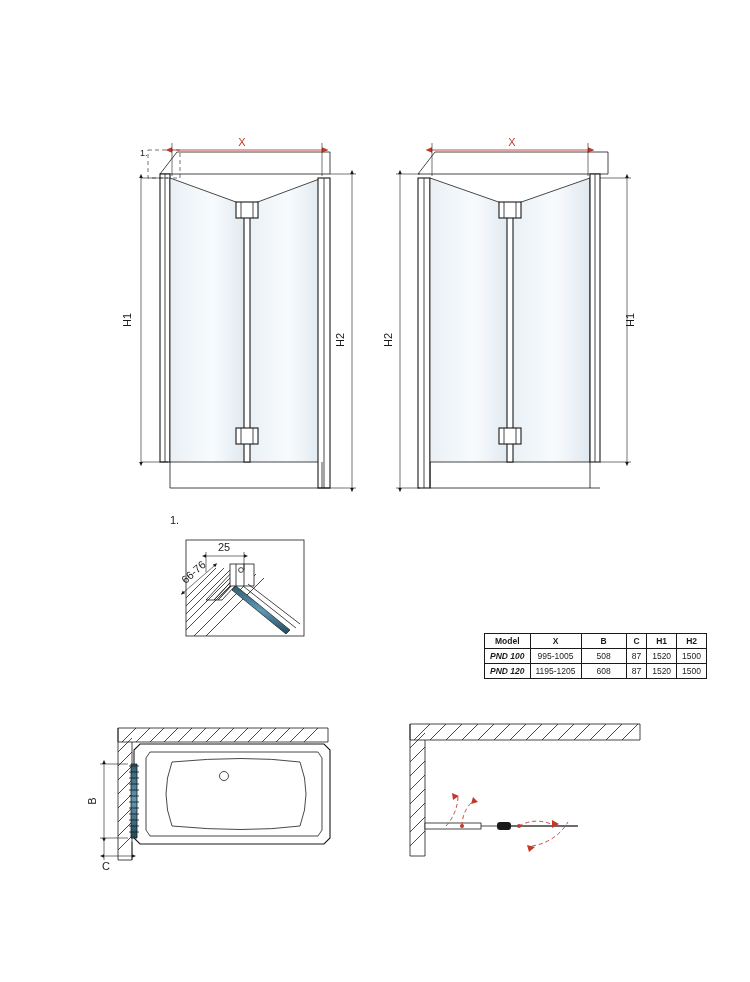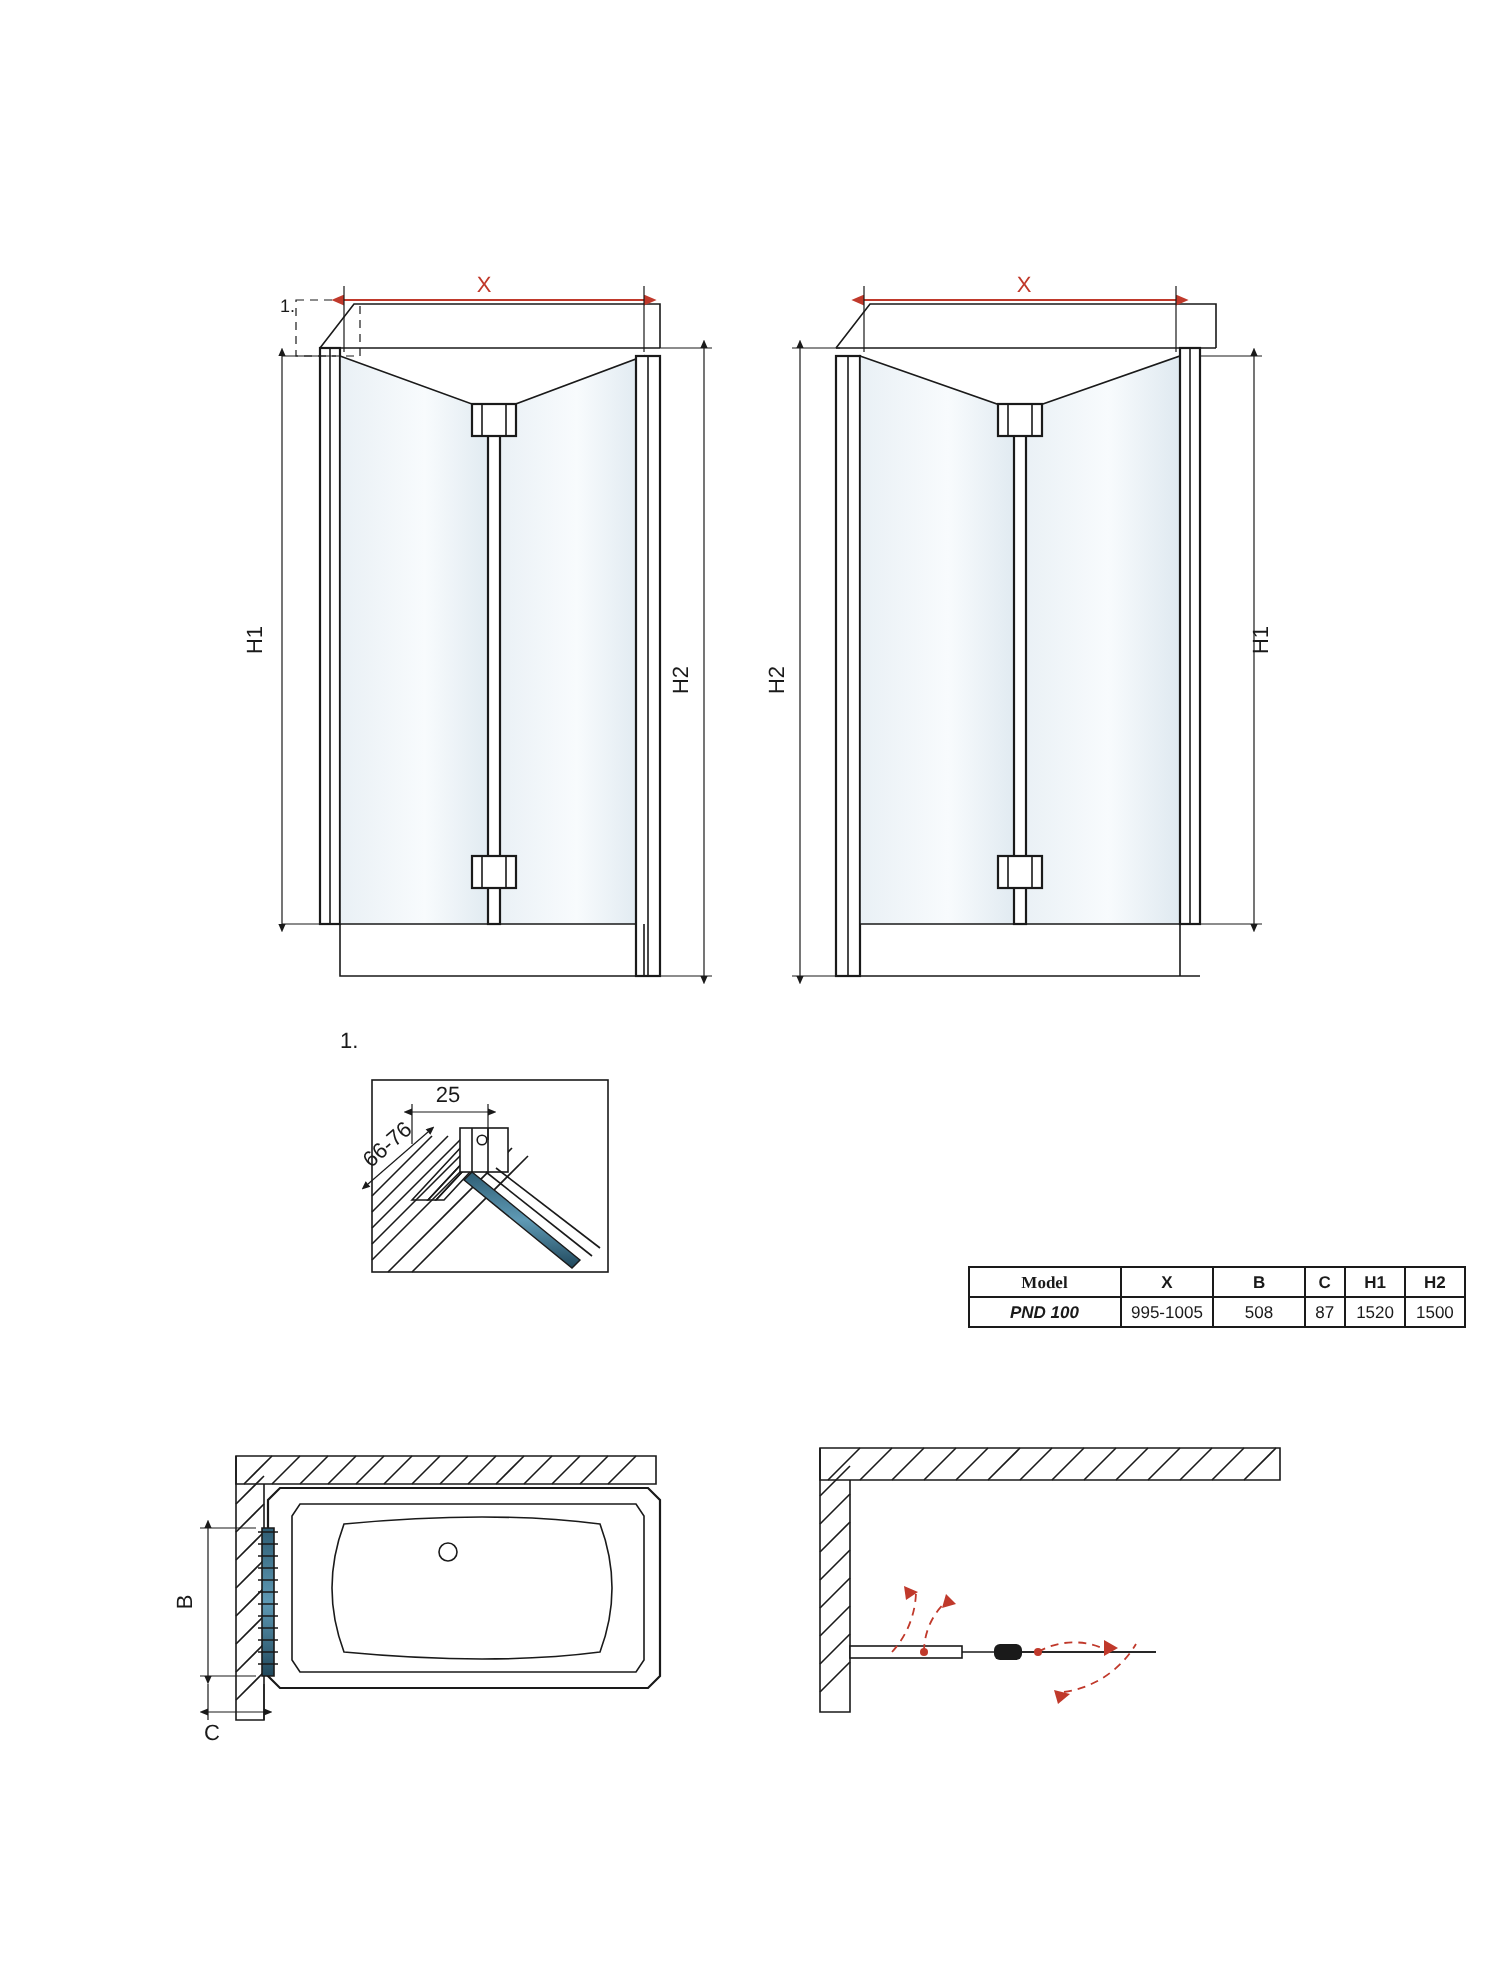--- a/index.html
+++ b/index.html
@@ -233,33 +233,41 @@
 
     <circle cx="462" cy="826" r="2" fill="#c0392b"></circle>
     <circle cx="519" cy="826" r="2" fill="#c0392b"></circle>
   </g>
 </svg>
 
 <div style="position:absolute; left:484px; top:633px;">
   <table style="border-collapse:collapse; font-family:'Liberation Sans',sans-serif;">
     <thead>
       <tr>
-        <th class="th" style="border:0.8px solid #1a1a1a; padding:2px 5px; font-size:8.5px; font-weight:bold; text-align:center;font-family:Liberation Serif, serif;">Model</th>
+        <th class="th" style="border:0.8px solid #1a1a1a; padding:2px 5px; font-size:8.5px; font-weight:bold; text-align:center;">Model</th>
         <th style="border:0.8px solid #1a1a1a; padding:2px 8px; font-size:8.5px; font-weight:bold; text-align:center;">X</th>
         <th style="border:0.8px solid #1a1a1a; padding:2px 6px; font-size:8.5px; font-weight:bold; text-align:center;">B</th>
         <th style="border:0.8px solid #1a1a1a; padding:2px 6px; font-size:8.5px; font-weight:bold; text-align:center;">C</th>
         <th style="border:0.8px solid #1a1a1a; padding:2px 6px; font-size:8.5px; font-weight:bold; text-align:center;">H1</th>
         <th style="border:0.8px solid #1a1a1a; padding:2px 6px; font-size:8.5px; font-weight:bold; text-align:center;">H2</th>
       </tr>
     </thead>
     <tbody>
       <tr>
-        <td style="border:0.8px solid #1a1a1a; padding:2px 20px; font-size:8.5px; font-weight:bold; font-style:italic; text-align:left;">PND 100</td>
+        <td style="border:0.8px solid #1a1a1a; padding:2px 5px; font-size:8.5px; font-weight:bold; font-style:italic; text-align:left;">PND 100</td>
         <td style="border:0.8px solid #1a1a1a; padding:2px 5px; font-size:8.5px; text-align:center;">995-1005</td>
         <td style="border:0.8px solid #1a1a1a; padding:2px 15px; font-size:8.5px; text-align:center;">508</td>
+        <td style="border:0.8px solid #1a1a1a; padding:2px 5px; font-size:8.5px; text-align:center;">87</td>
+        <td style="border:0.8px solid #1a1a1a; padding:2px 5px; font-size:8.5px; text-align:center;">1520</td>
+        <td style="border:0.8px solid #1a1a1a; padding:2px 5px; font-size:8.5px; text-align:center;">1500</td>
+      </tr>
+      <tr>
+        <td style="border:0.8px solid #1a1a1a; padding:2px 5px; font-size:8.5px; font-weight:bold; font-style:italic; text-align:left;">PND 120</td>
+        <td style="border:0.8px solid #1a1a1a; padding:2px 5px; font-size:8.5px; text-align:center;">1195-1205</td>
+        <td style="border:0.8px solid #1a1a1a; padding:2px 5px; font-size:8.5px; text-align:center;">608</td>
         <td style="border:0.8px solid #1a1a1a; padding:2px 5px; font-size:8.5px; text-align:center;">87</td>
         <td style="border:0.8px solid #1a1a1a; padding:2px 5px; font-size:8.5px; text-align:center;">1520</td>
         <td style="border:0.8px solid #1a1a1a; padding:2px 5px; font-size:8.5px; text-align:center;">1500</td>
       </tr>
     </tbody>
   </table>
 </div>
 
 </div>
 

